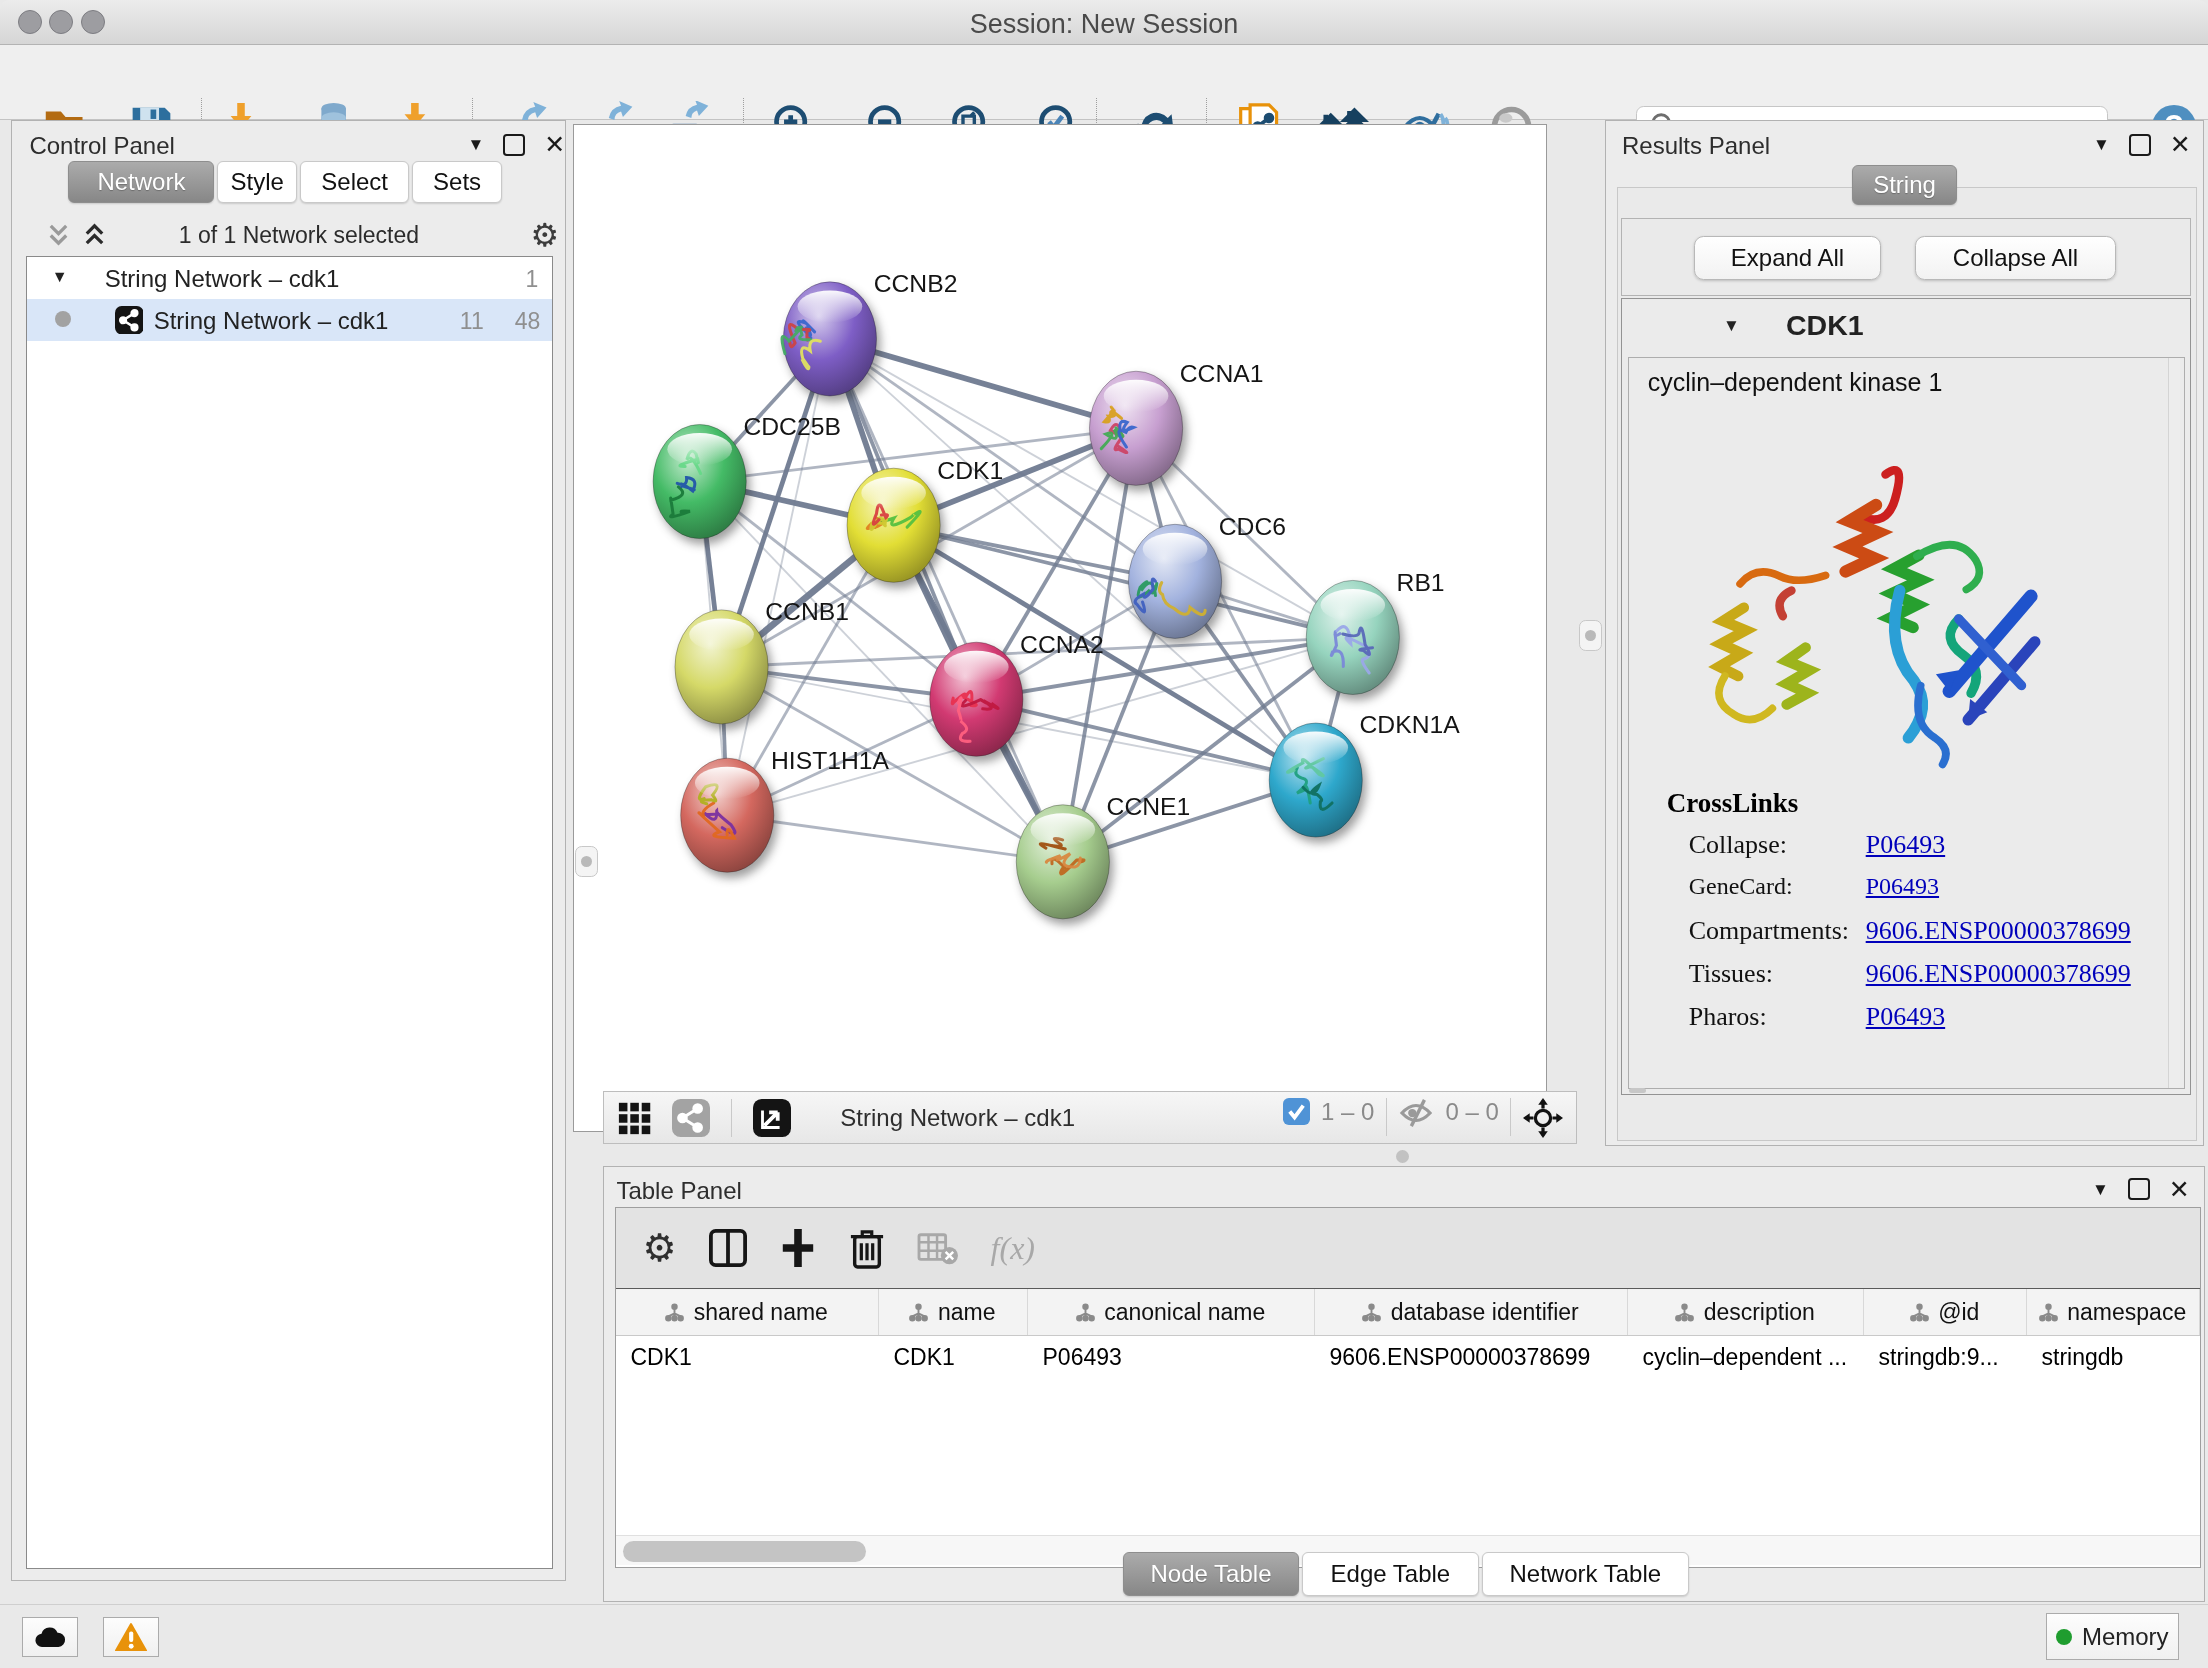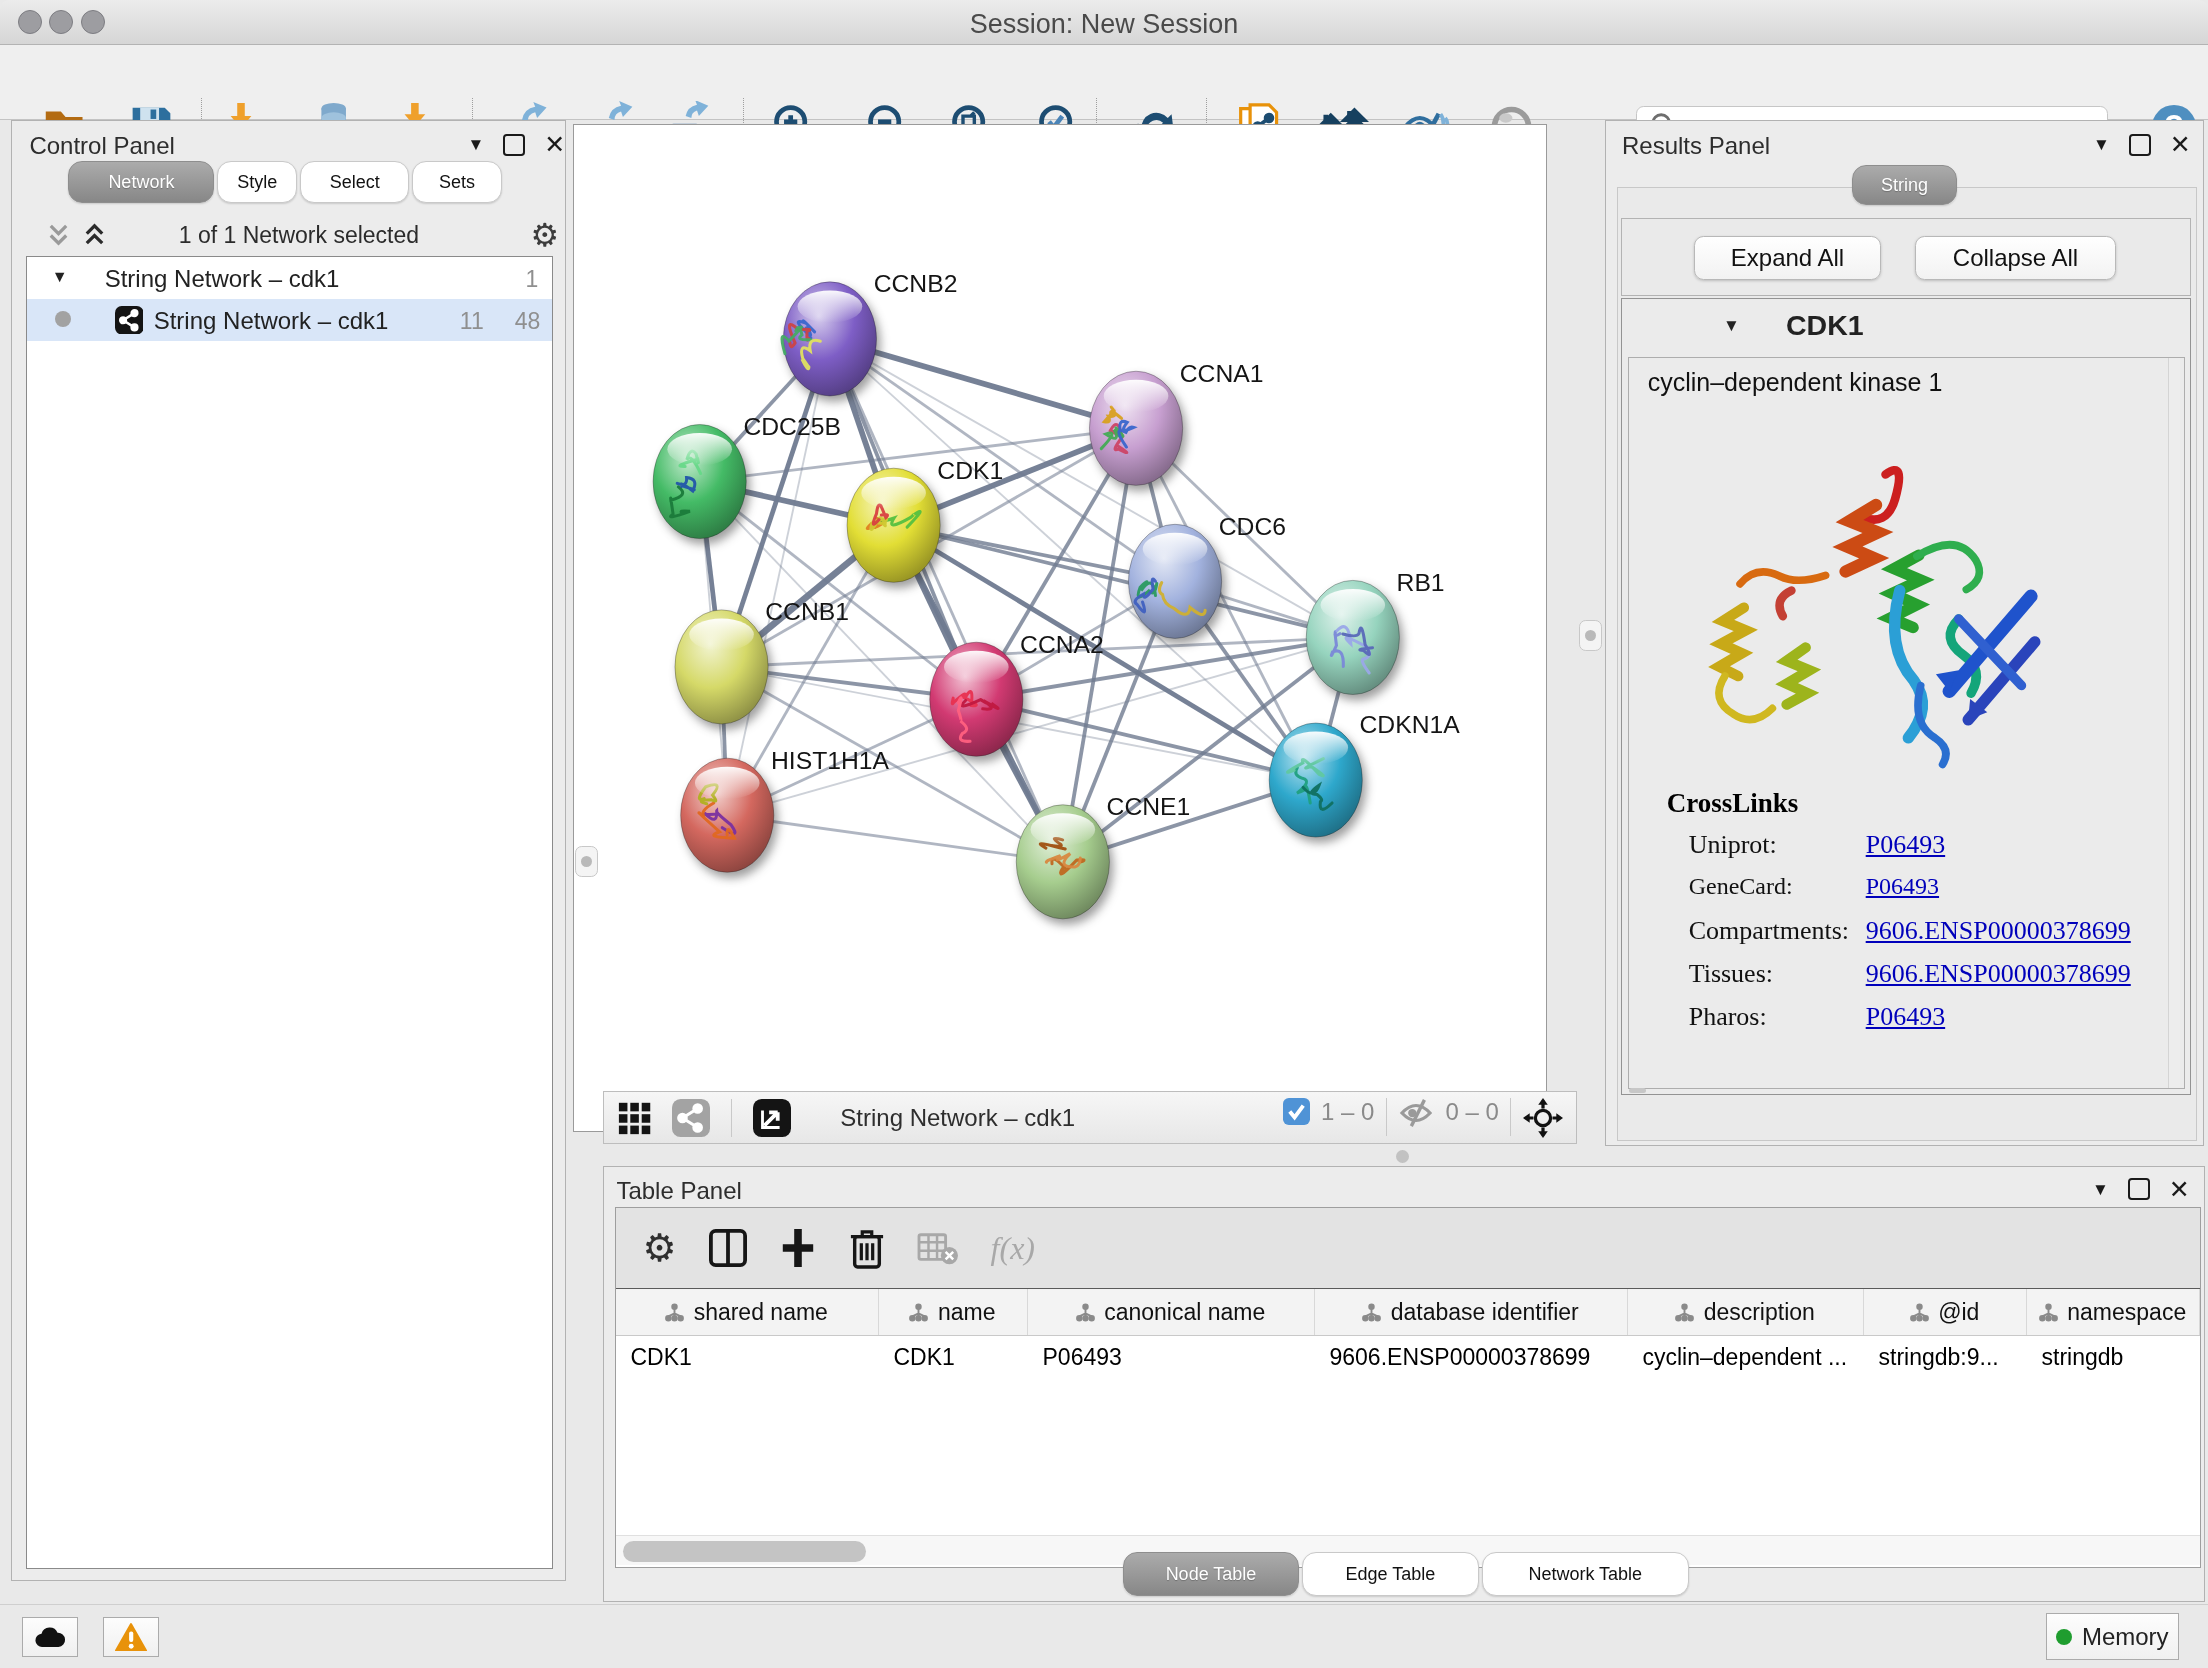--- a/index.html
+++ b/index.html
@@ -19,21 +19,21 @@
   #searchbox input{border:none;outline:none;font-size:23px;flex:1;background:transparent;height:34px;}
   
   .panel{background:#ececec;border:1px solid #b2b2b2;}
   .ptitle{font-size:24px;color:#2d2d2d;}
   .pbtns{display:flex;gap:19px;align-items:center;}
   .pbtn{font-size:17px;color:#1a1a1a;line-height:1;}
   .sqbtn{width:18px;height:18px;border:2.4px solid #1a1a1a;border-radius:3.8px;}
   .xbtn{font-size:25px;font-weight:bold;}
   
   .seg{display:flex;gap:2.9px;}
-  .seg .tab{background:#fff;border:1px solid #c9c9c9;border-radius:14px;font-size:18px;color:#111;
+  .seg .tab{background:#fff;border:1px solid #c9c9c9;border-radius:6px;font-size:24px;color:#111;
     display:flex;align-items:center;justify-content:center;box-shadow:0 1px 1.9px rgba(0,0,0,.15);}
   .seg .tab.sel{background:linear-gradient(#ababab,#878787);color:#fff;border-color:#8e8e8e;text-shadow:0 1px 1px rgba(0,0,0,.25);}
   
   #treebox{background:#fff;border:1px solid #8a8a8a;}
   .trow{position:relative;height:42px;font-size:24px;}
   .trow .cnt{position:absolute;color:#8f8f8f;font-size:23px;top:8.6px;}
   
   .btn{background:linear-gradient(#ffffff,#f2f2f2);border:1px solid #b8b8b8;border-radius:9.5px;
     font-size:24px;color:#111;display:flex;align-items:center;justify-content:center;box-shadow:0 1px 2.9px rgba(0,0,0,.2);}
   
@@ -598,21 +598,21 @@
             <path d="M302 288 L372 206" stroke="#2a44bb" stroke-width="12"></path>
             <path d="M358 252 L292 182" stroke="#3060d0" stroke-width="10"></path>
             <path d="M252 252 q-10 40 15 55 q18 12 8 28" stroke="#2a6fd0" stroke-width="8"></path>
           </g>
           <path d="M282 258 l-14-18 24-4z" fill="#1f53cc"></path>
             <path d="M302 288 l2-22 18 14z" fill="#2a44bb"></path>
         </svg>
         <div class="serif abs" style="left:38px;top:430px;font-size:27px;font-weight:bold;color:#000;">CrossLinks</div>
         <div class="abs" style="left:60px;top:472px;width:476px;">
           <div class="serif" style="display:flex;height:43px;font-size:26px;">
-              <span style="width:177px;color:#111;">Uniprot:</span>
+              <span style="width:177px;color:#111;">Collapse:</span>
               <a class="xlink" href="#">P06493</a>
             </div>
           <div class="serif" style="display:flex;height:43px;font-size:24px;">
               <span style="width:177px;color:#111;">GeneCard:</span>
               <a class="xlink" href="#">P06493</a>
             </div>
           <div class="serif" style="display:flex;height:43px;font-size:26px;">
               <span style="width:177px;color:#111;">Compartments:</span>
               <a class="xlink" href="#">9606.ENSP00000378699</a>
             </div>

